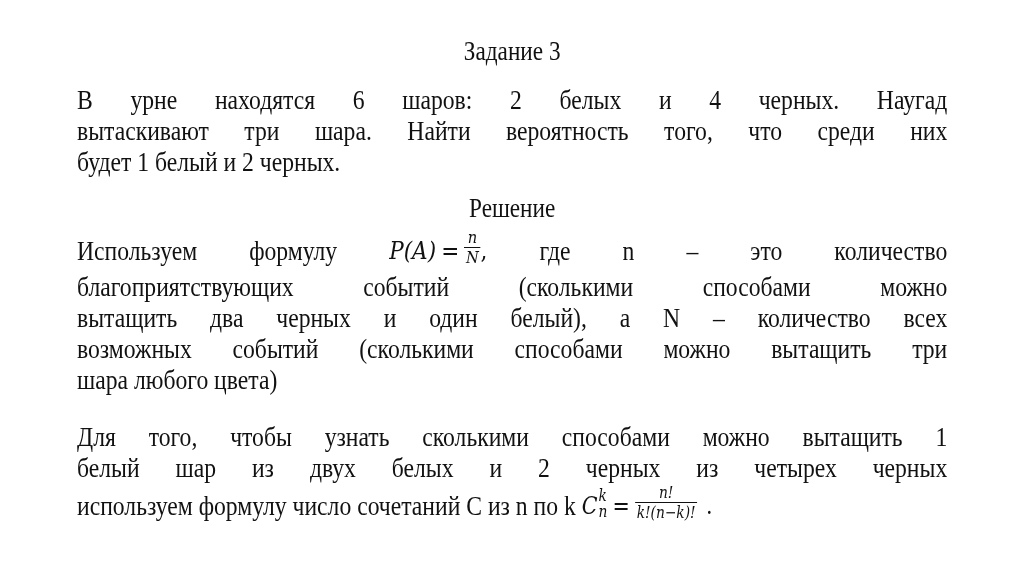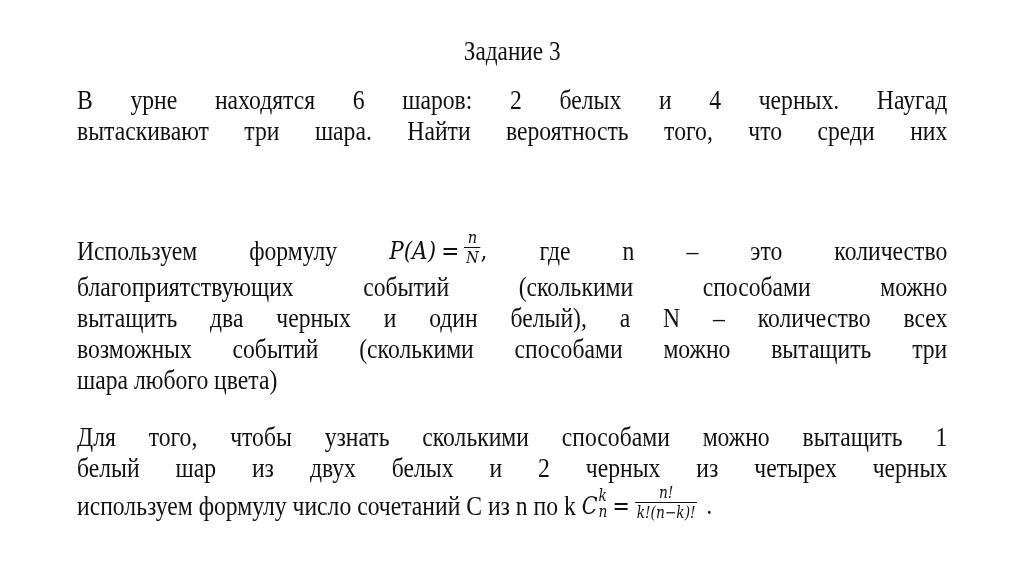--- a/index.html
+++ b/index.html
@@ -135,22 +135,30 @@
           <span>три</span>
           <span>шара.</span>
           <span>Найти</span>
           <span>вероятность</span>
           <span>того,</span>
           <span>что</span>
           <span>среди</span>
           <span>них</span>
         </div>
     </div>
-  </div>
-
+    <div class="line">
+      <div class="inner left">
+          <span>будет 1 белый и 2 черных.</span>
+        </div>
+    </div>
+  </div>
+
+  <div class="heading" style="top:193px;">
+    <span>Решение</span>
+  </div>
 
   <div class="para" style="top:229px;">
     <div class="line" style="height:44px; line-height:44px;text-decoration:underline;">
       <div class="inner" style="align-items:center; height:44px;">
         <span>Используем</span>
         <span>формулу</span>
         <span class="formula-pa">
           <span class="math">P(A)</span>
           <span class="eq">=</span>
           <span class="frac">

